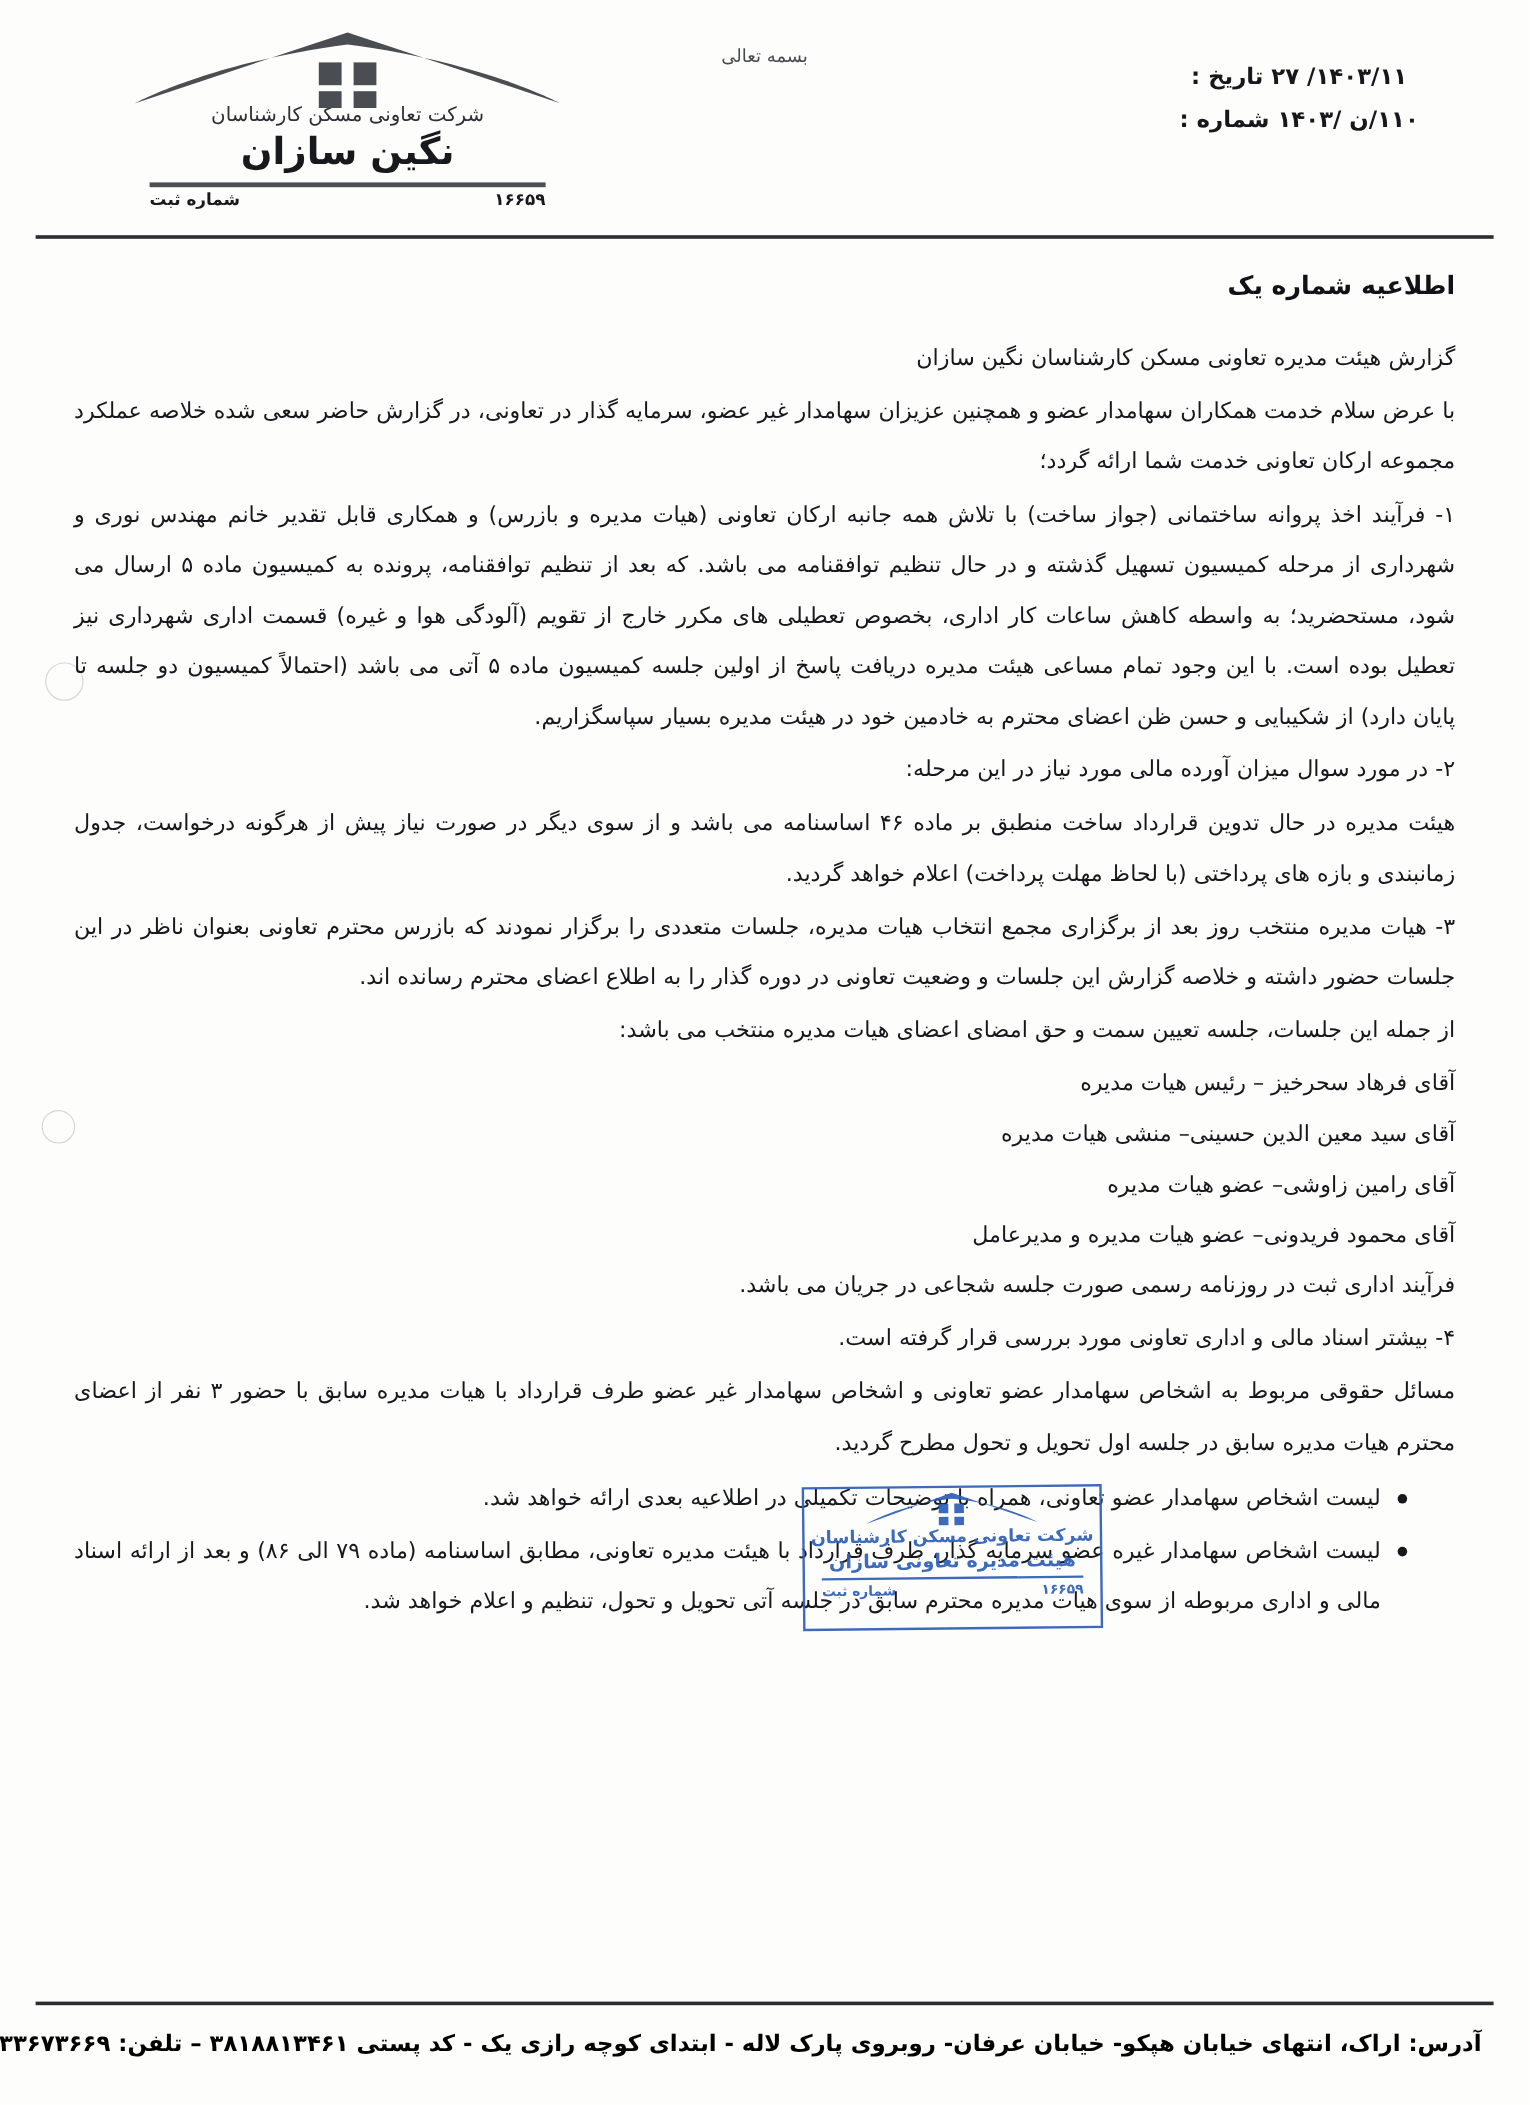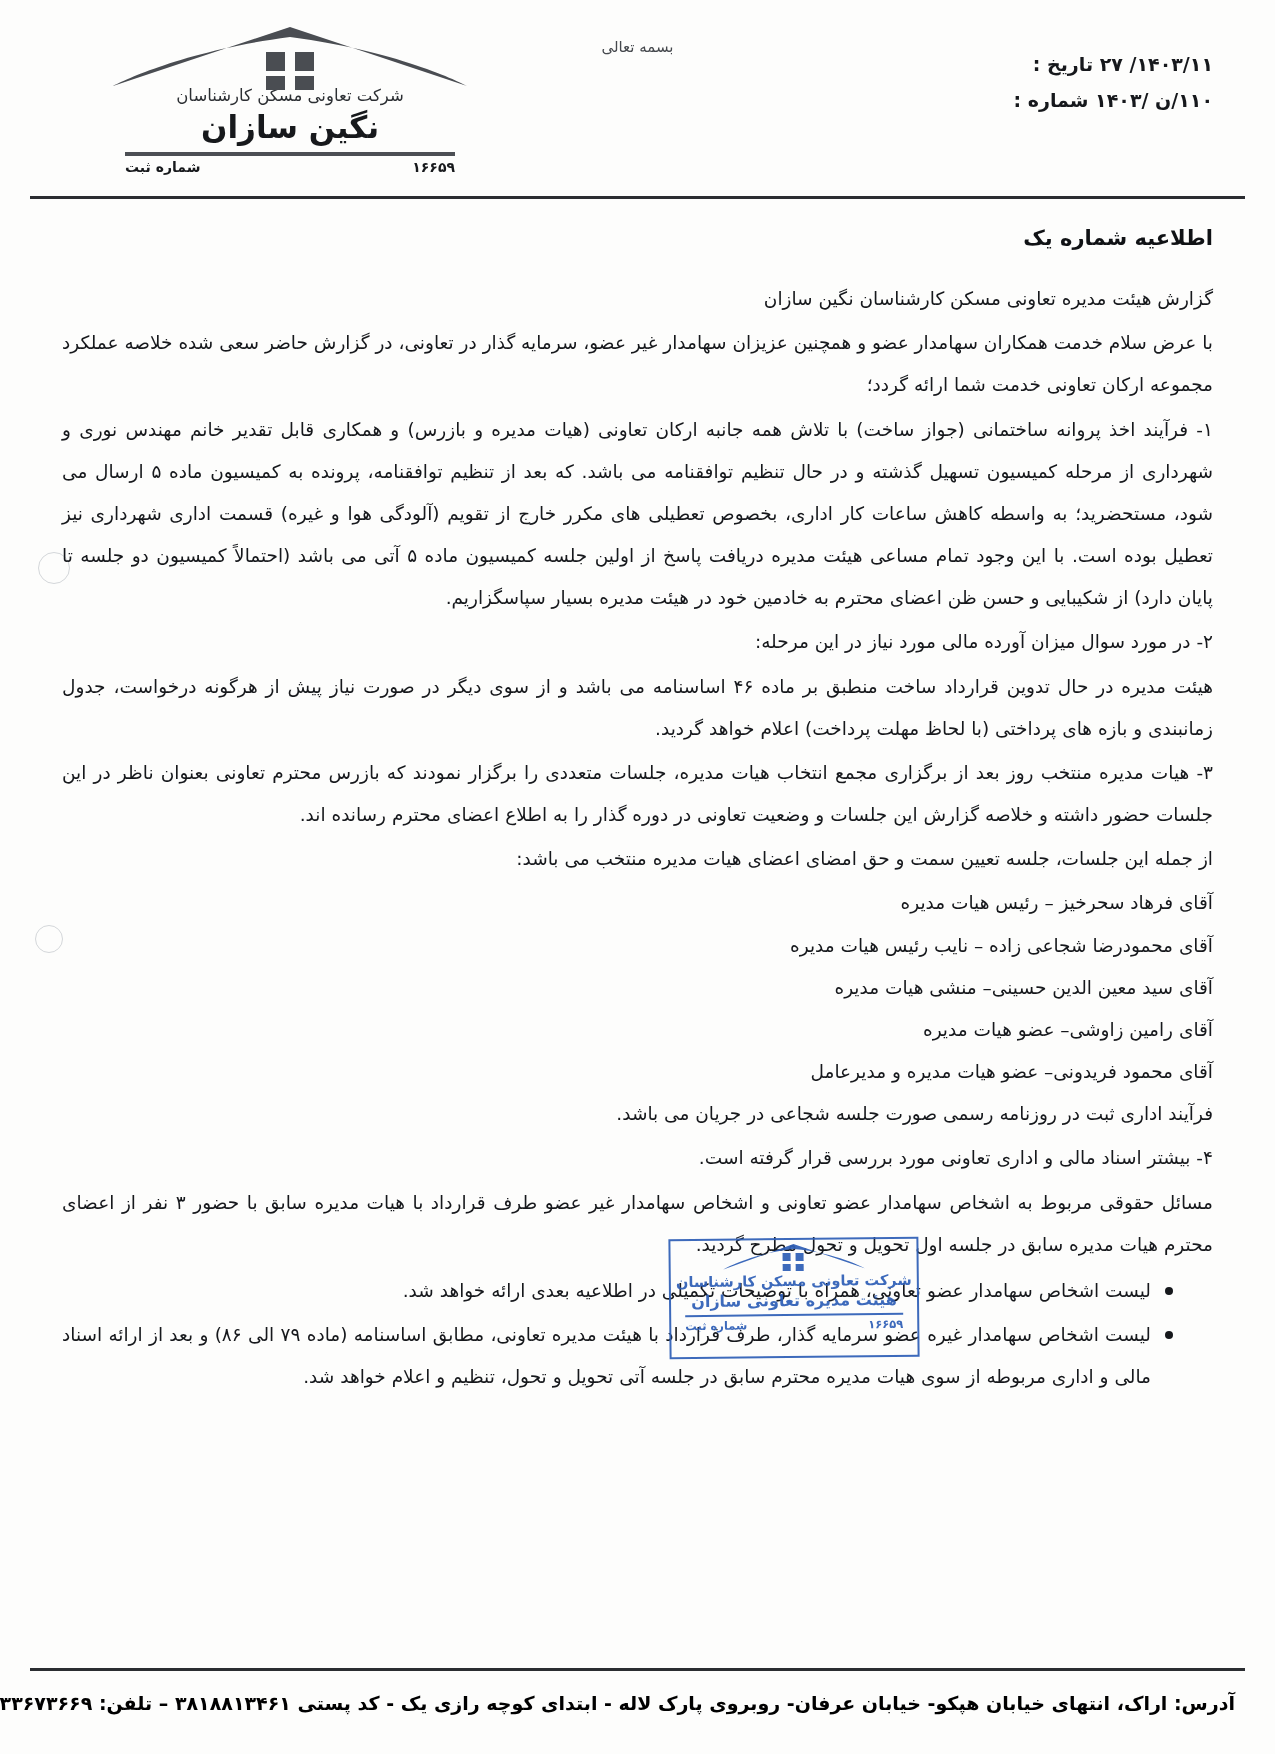--- a/index.html
+++ b/index.html
@@ -35,21 +35,21 @@
     text-align: center;
     font-size: 15px;
     color: #45484d;
     letter-spacing: .5px;
   }
   .meta-block {
     position: absolute;
     top: 46px;
     right: 62px;
     width: 260px;
-    text-align: right;
+    text-align: center;
     font-size: 19px;
     line-height: 1.9;
     color: #16181c;
     font-weight: 600;
   }
   .meta-row {
     display: block;
     white-space: nowrap;
     direction: rtl;
     unicode-bidi: embed;
@@ -288,21 +288,20 @@
 
     <p class="para rtl-start">گزارش هیئت مدیره تعاونی مسکن کارشناسان نگین سازان</p>
     <p class="para">با عرض سلام خدمت همکاران سهامدار عضو و همچنین عزیزان سهامدار غیر عضو، سرمایه گذار در تعاونی، در گزارش حاضر سعی شده خلاصه عملکرد مجموعه ارکان تعاونی خدمت شما ارائه گردد؛</p>
     <p class="para">۱- فرآیند اخذ پروانه ساختمانی (جواز ساخت) با تلاش همه جانبه ارکان تعاونی (هیات مدیره و بازرس) و همکاری قابل تقدیر خانم مهندس نوری و شهرداری از مرحله کمیسیون تسهیل گذشته و در حال تنظیم توافقنامه می باشد. که بعد از تنظیم توافقنامه، پرونده به کمیسیون ماده ۵ ارسال می شود، مستحضرید؛ به واسطه کاهش ساعات کار اداری، بخصوص تعطیلی های مکرر خارج از تقویم (آلودگی هوا و غیره) قسمت اداری شهرداری نیز تعطیل بوده است. با این وجود تمام مساعی هیئت مدیره دریافت پاسخ از اولین جلسه کمیسیون ماده ۵ آتی می باشد (احتمالاً کمیسیون دو جلسه تا پایان دارد) از شکیبایی و حسن ظن اعضای محترم به خادمین خود در هیئت مدیره بسیار سپاسگزاریم.</p>
     <p class="para rtl-start">۲- در مورد سوال میزان آورده مالی مورد نیاز در این مرحله:</p>
     <p class="para">هیئت مدیره در حال تدوین قرارداد ساخت منطبق بر ماده ۴۶ اساسنامه می باشد و از سوی دیگر در صورت نیاز پیش از هرگونه درخواست، جدول زمانبندی و بازه های پرداختی (با لحاظ مهلت پرداخت) اعلام خواهد گردید.</p>
     <p class="para">۳- هیات مدیره منتخب روز بعد از برگزاری مجمع انتخاب هیات مدیره، جلسات متعددی را برگزار نمودند که بازرس محترم تعاونی بعنوان ناظر در این جلسات حضور داشته و خلاصه گزارش این جلسات و وضعیت تعاونی در دوره گذار را به اطلاع اعضای محترم رسانده اند.</p>
     <p class="para rtl-start">از جمله این جلسات، جلسه تعیین سمت و حق امضای اعضای هیات مدیره منتخب می باشد:</p>
 
     <p class="name-line">آقای فرهاد سحرخیز – رئیس هیات مدیره</p>
-    <p class="name-line">آقای محمودرضا شجاعی زاده – نایب رئیس هیات مدیره</p>
     <p class="name-line">آقای سید معین الدین حسینی– منشی هیات مدیره</p>
     <p class="name-line">آقای رامین زاوشی– عضو هیات مدیره</p>
     <p class="name-line">آقای محمود فریدونی– عضو هیات مدیره و مدیرعامل</p>
 
     <p class="para rtl-start">فرآیند اداری ثبت در روزنامه رسمی صورت جلسه شجاعی در جریان می باشد.</p>
     <p class="para rtl-start">۴- بیشتر اسناد مالی و اداری تعاونی مورد بررسی قرار گرفته است.</p>
     <p class="para">مسائل حقوقی مربوط به اشخاص سهامدار عضو تعاونی و اشخاص سهامدار غیر عضو طرف قرارداد با هیات مدیره سابق با حضور ۳ نفر از اعضای محترم هیات مدیره سابق در جلسه اول تحویل و تحول مطرح گردید.</p>
 
     <ul class="bullets">
       <li>لیست اشخاص سهامدار عضو تعاونی، همراه با توضیحات تکمیلی در اطلاعیه بعدی ارائه خواهد شد.</li>

